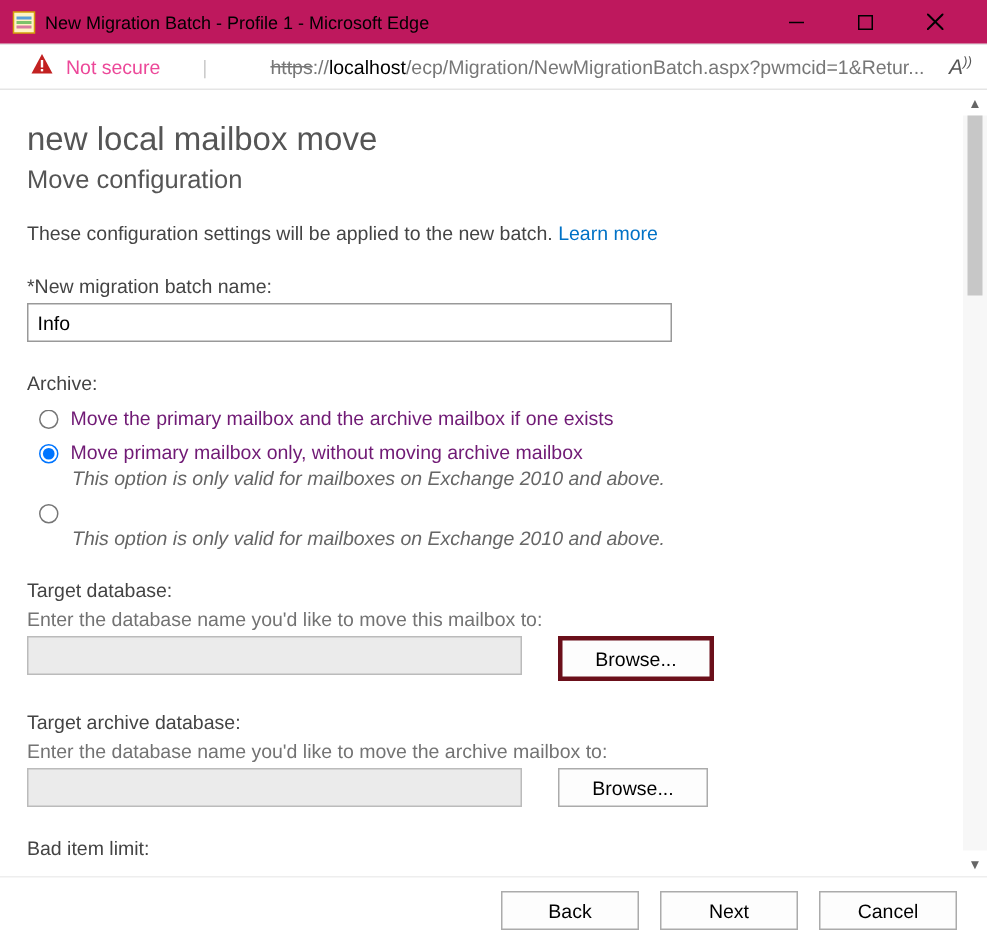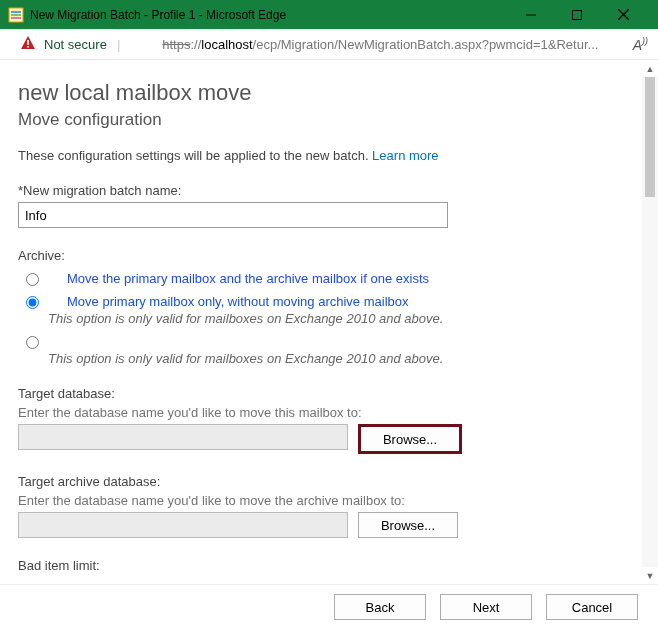--- a/index.html
+++ b/index.html
@@ -11,21 +11,21 @@
       width: 658px;
       height: 629px;
       overflow: hidden;
       position: relative;
     }
     .titlebar {
       height: 30px;
       display: flex;
       align-items: center;
       padding: 0 12px 0 8px;
-      background: #15803d;
+      background: #be185d;
       border-bottom: 1px solid #e5e5e5;
     }
     .titlebar .app-icon {
       width: 16px; height: 16px;
       margin-right: 6px;
       display: inline-flex; align-items: center; justify-content: center;
     }
     .titlebar .title-text {
       font-size: 12px;
       color: #000;
@@ -39,21 +39,21 @@
     }
     .addrbar {
       height: 30px;
       display: flex;
       align-items: center;
       padding: 0 10px 0 20px;
       border-bottom: 1px solid #e5e5e5;
       font-size: 13px;
     }
     .addrbar .warn-icon { margin-right: 8px; }
-    .addrbar .secure-text { color: #14532d; margin-right: 10px; }
+    .addrbar .secure-text { color: #ec4899; margin-right: 28px; }
     .addrbar .sep { color: #ccc; margin-right: 10px; }
     .addrbar .url { color: #777; white-space: nowrap; overflow: hidden; text-overflow: ellipsis; flex: 1; }
     .addrbar .url .strike { text-decoration: line-through; color: #777; margin-left: 32px; }
     .addrbar .url .host { color: #000; }
     .read-icon { color: #555; font-size: 14px; margin-left: 8px; font-style: italic; }
     .read-icon sup { font-size: 9px; }
     .content-wrap {
       position: relative;
       height: calc(629px - 30px - 30px - 45px);
       overflow: hidden;
@@ -103,26 +103,26 @@
       border: 1px solid #bbb;
       width: 330px;
     }
     .section { margin-bottom: 20px; }
     .radio-group { margin-top: 6px; }
     .radio-row {
       display: flex; align-items: flex-start;
       margin: 8px 0 2px 8px;
     }
     .radio-row input[type=radio] { margin-top: 2px; margin-right: 8px; }
-    .radio-row .r-label { color: #1d4ed8; margin-left: 20px; }
+    .radio-row .r-label { color: #701a75; }
     .radio-hint {
       font-style: italic; color: #666;
       margin-left: 30px; margin-bottom: 8px;
     }
-    .db-row { display: flex; gap: 10px; margin-top: 4px; }
+    .db-row { display: flex; gap: 24px; margin-top: 4px; }
     button.browse-btn {
       width: 100px; height: 26px;
       background: #fdfdfd;
       border: 1px solid #ababab;
       font-family: inherit; font-size: 13px;
       cursor: pointer;
     }
     button.browse-btn.highlight {
       border: 3px solid #6b0f1a;
       width: 104px; height: 30px;

